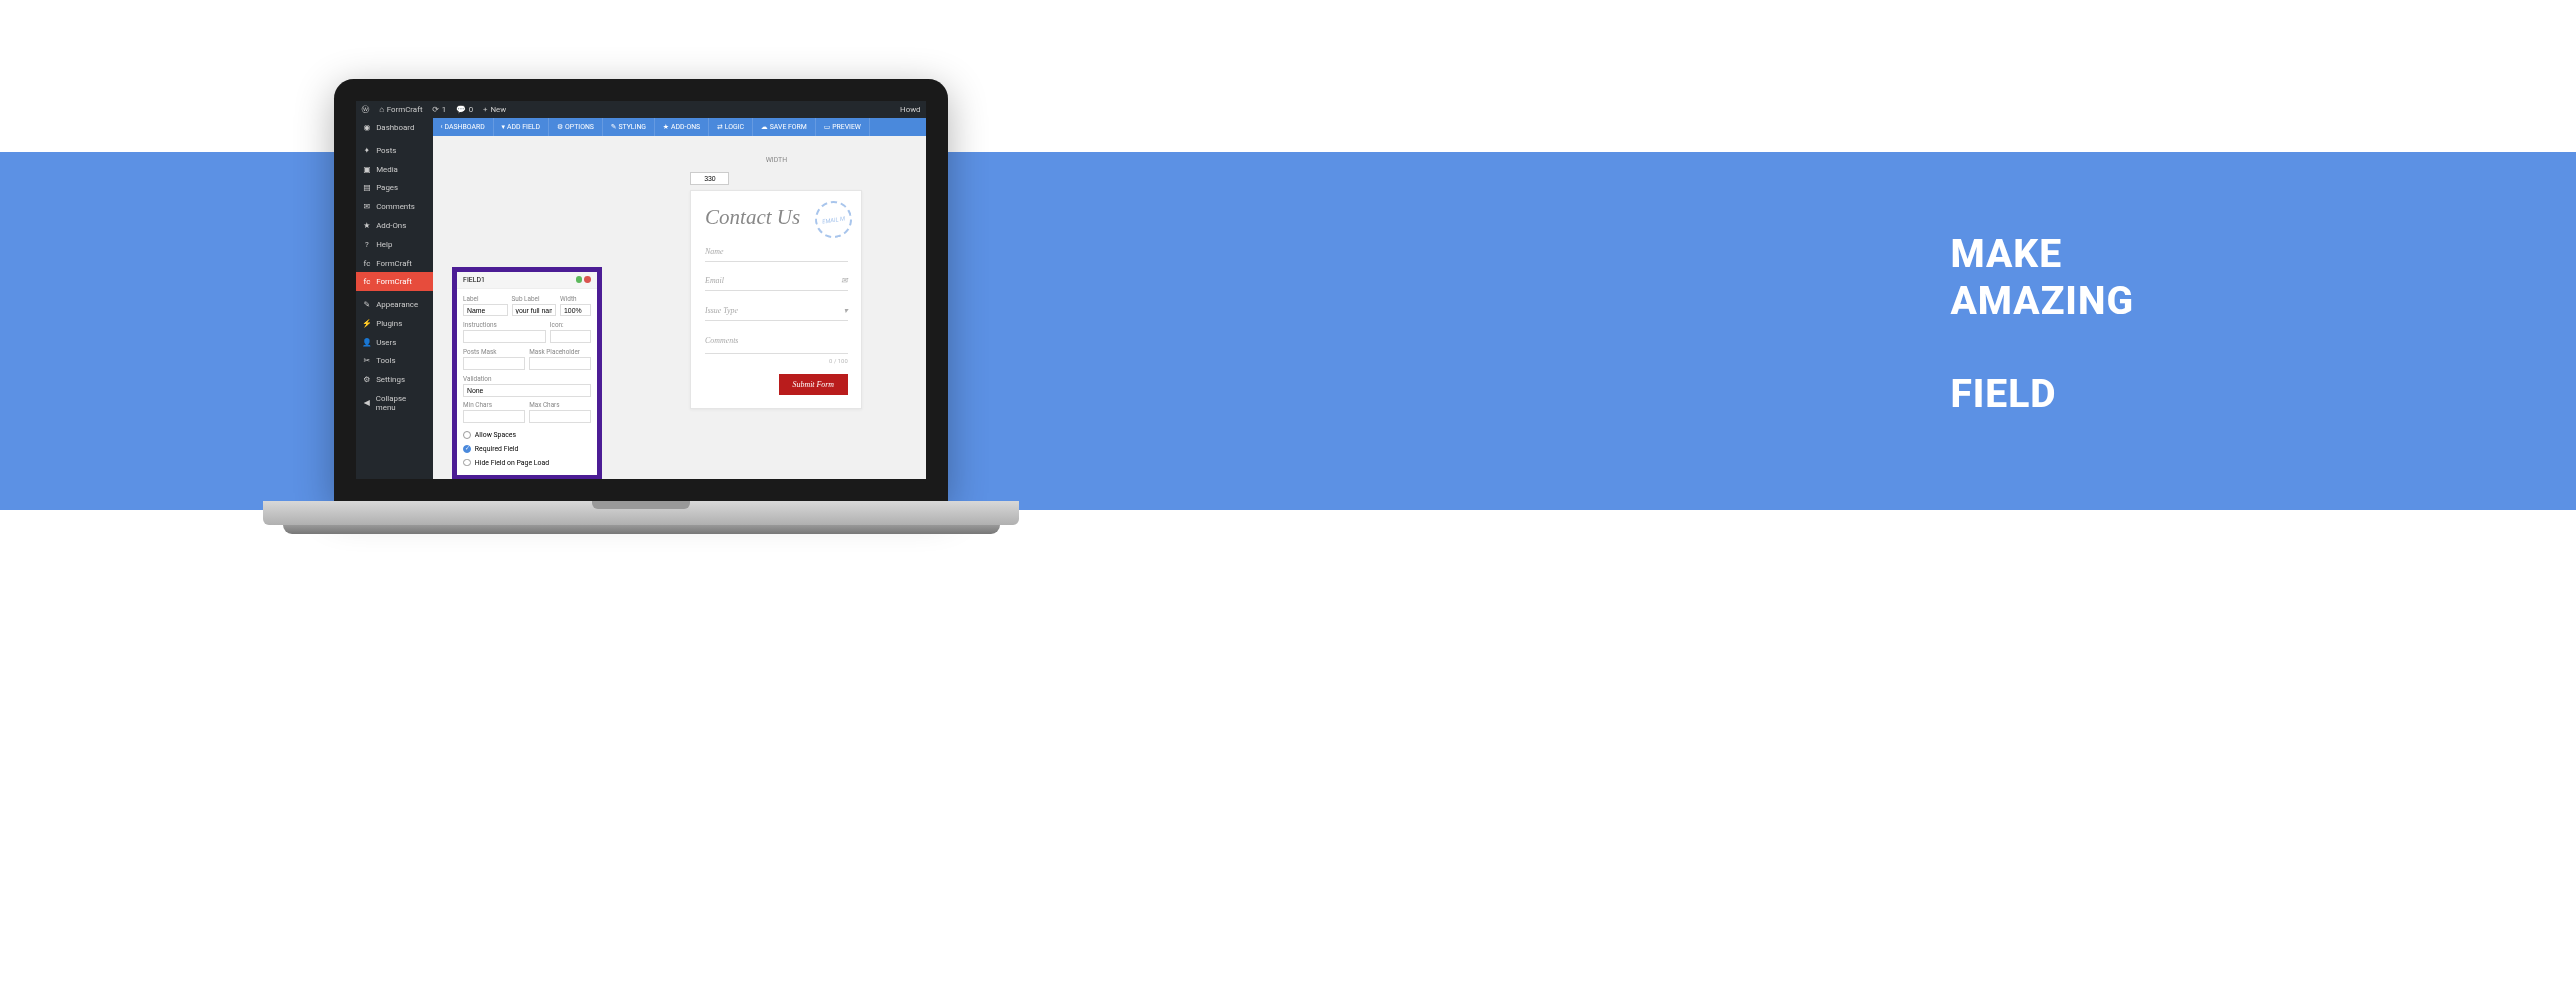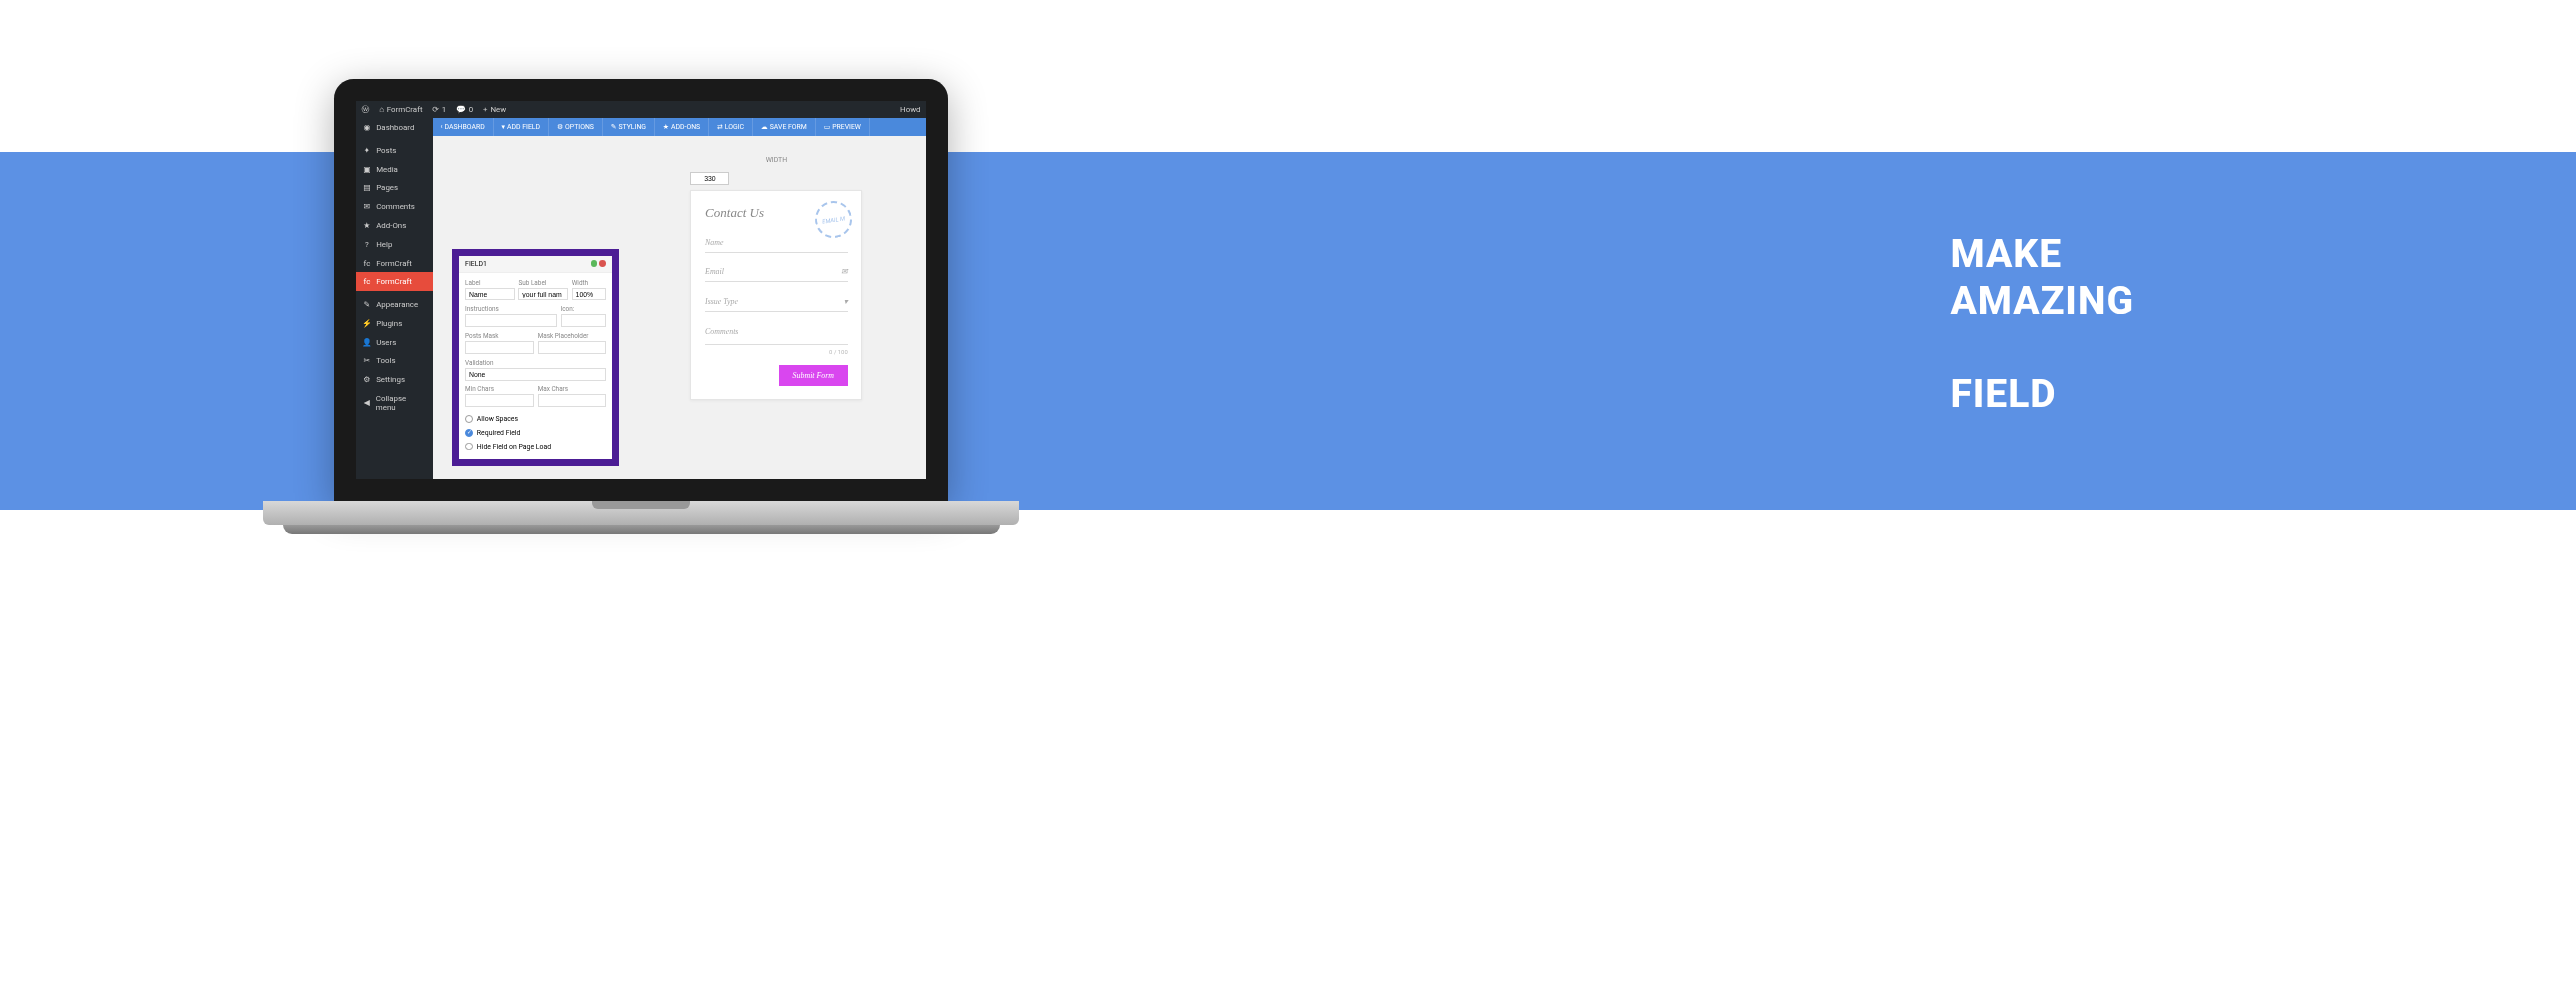--- a/index.html
+++ b/index.html
@@ -34,47 +34,47 @@
 .wp-menu-icon { width: 8.8px; height: 8.8px; display: inline-flex; align-items: center; justify-content: center; font-size: 7.9px; }
 
 
 .wp-main { flex: 1; background: #f1f1f1; display: flex; flex-direction: column; }
 .fc-toolbar { height: 17.7px; background: #4a89dc; display: flex; align-items: center; font-size: 6.9px; color: #fff; }
 .fc-tool { padding: 0 7.9px; height: 100%; display: flex; align-items: center; gap: 2px; border-right: 1px solid rgba(255,255,255,0.15); cursor: pointer; }
 
 .fc-canvas { flex: 1; position: relative; padding: 11.8px; }
 
 
-.field-panel { position: absolute; left: 19.6px; top: 113px; width: 167px; background: #fff; border: 7px solid #4c1d95; font-size: 6.9px; }
+.field-panel { position: absolute; left: 19.6px; top: 131px; width: 150px; background: #fff; border: 5px solid #4c1d95; font-size: 6.9px; }
 .field-panel-head { background: #f5f5f5; padding: 3.9px 5.9px; display: flex; justify-content: space-between; align-items: center; border-bottom: 1px solid #eee; }
 .field-panel-head .dots { display: flex; gap: 2px; }
 .dot { width: 6.9px; height: 6.9px; border-radius: 50%; }
 .dot.g { background: #5cb85c; } .dot.r { background: #d9534f; }
 .field-panel-body { padding: 5.9px; }
 .fp-row { display: flex; gap: 3.9px; margin-bottom: 4.9px; }
 .fp-field { flex: 1; }
 .fp-label { color: #888; font-size: 6.4px; margin-bottom: 1px; }
 .fp-input { width: 100%; border: 1px solid #ddd; padding: 2px 2.9px; font-size: 6.9px; height: 12.8px; }
 .fp-input.sel { appearance: none; background: #fff; }
 .fp-check { display: flex; align-items: center; gap: 3.9px; padding: 2.9px 0; }
 .fp-radio { width: 7.9px; height: 7.9px; border: 1px solid #999; border-radius: 50%; display: inline-block; }
 .fp-radio.checked { background: #4a89dc; border-color: #4a89dc; position: relative; }
 .fp-radio.checked::after { content: "✓"; color: #fff; font-size: 5.9px; position: absolute; top: -1px; left: 1px; }
 
 
 .form-prev { position: absolute; right: 64px; top: 19.6px; width: 172px; }
 .form-width-lbl { text-align: center; font-size: 6.9px; color: #888; margin-bottom: 2px; }
 .form-width-box { width: 39px; border: 1px solid #ccc; background: #fff; padding: 2px; text-align: center; font-size: 6.9px; margin: 0 auto 5.9px; }
 .form-card { background: #fff; border: 1px solid #e5e5e5; padding: 13.7px; box-shadow: 0 1px 2.9px rgba(0,0,0,0.05); position: relative; }
-.form-title { font-family: Georgia, serif; font-size: 13px; color: #888; font-style: italic; margin-bottom: 11.8px; }
+.form-title { font-family: Georgia, serif; font-size: 21px; color: #888; font-style: italic; margin-bottom: 11.8px; }
 .stamp { position: absolute; top: 9.8px; right: 9.8px; width: 37px; height: 37px; border: 2px dashed #a8c5ec; border-radius: 50%; color: #a8c5ec; font-size: 5.9px; display: flex; align-items: center; justify-content: center; font-style: italic; transform: rotate(-8deg); }
 .form-field { border: none; border-bottom: 1px solid #ddd; padding: 4.9px 0; margin-bottom: 9.8px; font-size: 7.9px; color: #aaa; display: flex; justify-content: space-between; font-style: italic; font-family: Georgia, serif; }
 .form-comment { min-height: 23.6px; }
 .char-count { text-align: right; font-size: 5.9px; color: #bbb; margin-top: -5.9px; margin-bottom: 9.8px; }
-.submit-btn { background: #d946ef; color: #fff; padding: 5.9px 13.7px; font-size: 7.9px; border: none; float: right; font-family: Georgia, serif; font-style: italic; }
+.submit-btn { background: #b91c1c; color: #fff; padding: 5.9px 13.7px; font-size: 7.9px; border: none; float: right; font-family: Georgia, serif; font-style: italic; }
 </style>
 </head>
 <body>
 
 <div class="blue-band"></div>
 
 <div class="hero">
   <h1>
     <span>MAKE</span><br>
     <span>AMAZING</span><br>

